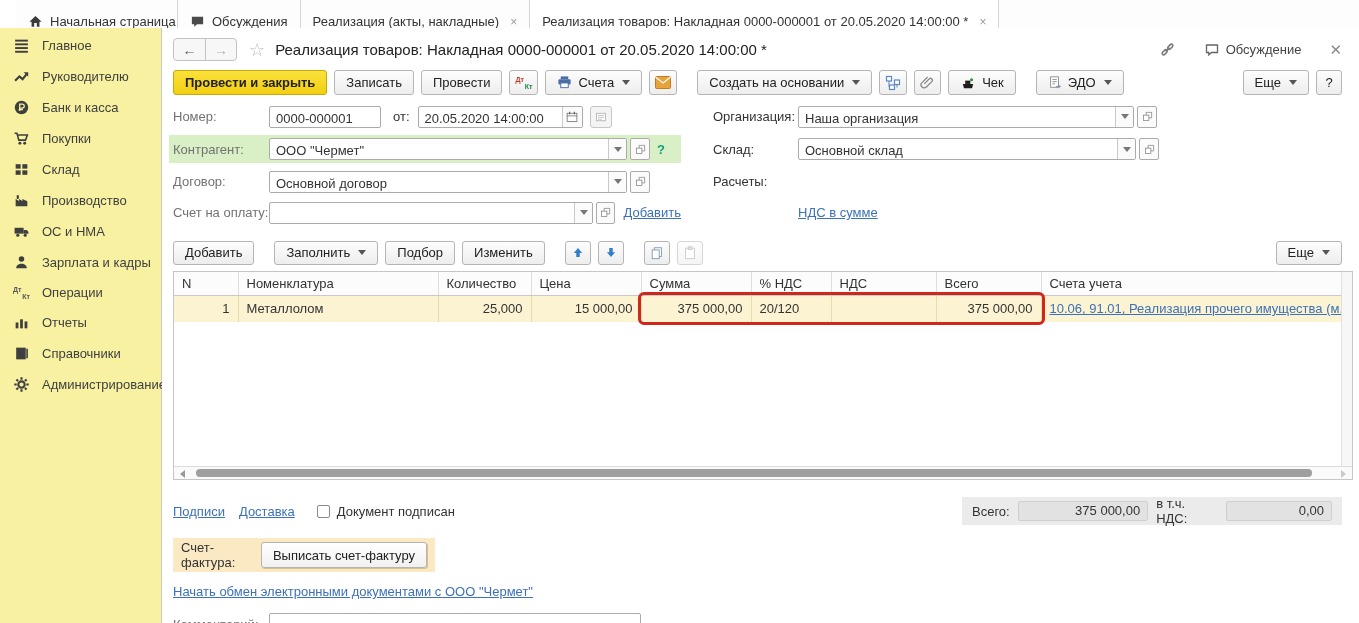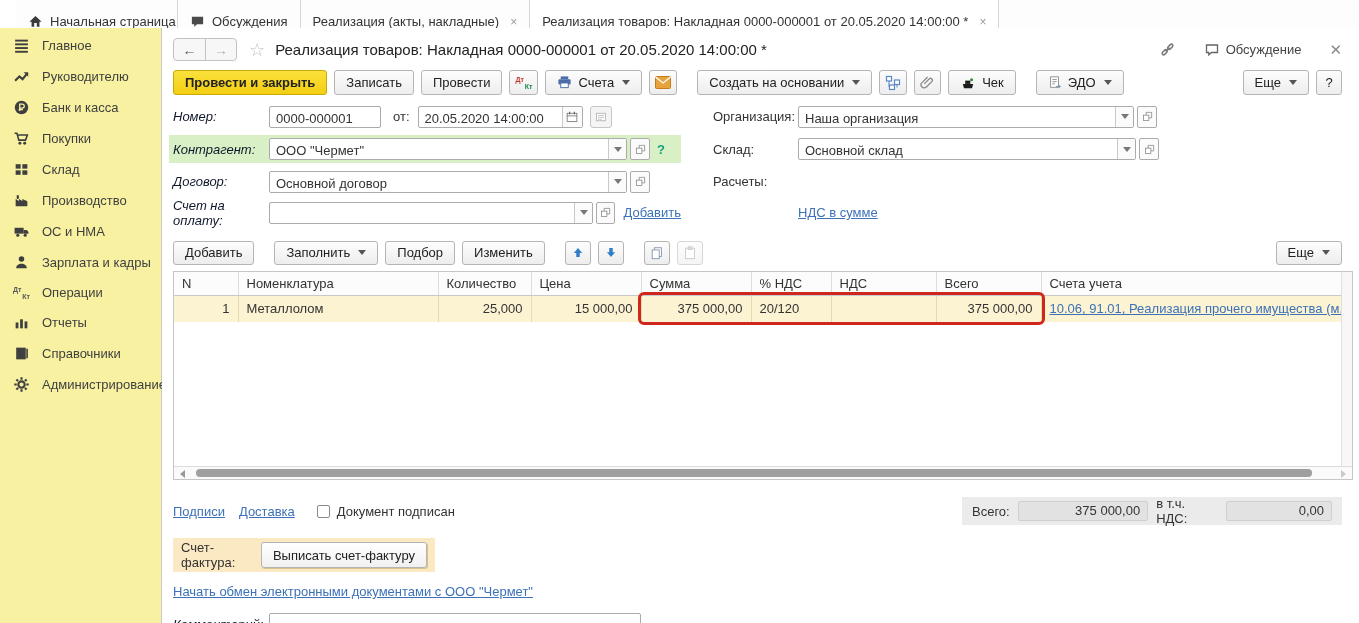--- a/index.html
+++ b/index.html
@@ -46,21 +46,21 @@
   .caret { width:0; height:0; border-left:4px solid transparent; border-right:4px solid transparent; border-top:5px solid #555; margin-left:2px; }
   .spacer { flex:1; }
   .gap { width:6px; }
 
   
   .form { display:flex; margin-top:8px; }
   .fcol-l { width:508px; }
   .fcol-r { flex:1; padding-left:32px; }
   .frow { display:flex; align-items:center; height:25px; margin-bottom:6px; }
   .frow.green { background:#d9efc5; height:28px; padding:0 4px 0 0; margin-left:-4px; padding-left:4px; }
-  .flabel { width:96px; flex:0 0 auto; color:#0f172a;font-style:italic; }
+  .flabel { width:96px; flex:0 0 auto; color:#737373; }
   .flabel-r { width:85px; flex:0 0 auto; color:#333; }
   .field { display:flex; align-items:stretch; height:22px; border:1px solid #ababab; border-radius:2px; background:#fff; }
   .field .val { padding:4px 6px; font-size:13px; white-space:nowrap; overflow:hidden; flex:1; }
   .field .dd { width:18px; border-left:1px solid #c9c9c9; display:flex; align-items:center; justify-content:center; background:#fbfbfb; }
   .field .dd .caret { border-top-color:#777; margin:0; }
   .openbtn { width:20px; height:22px; border:1px solid #ababab; border-radius:2px; margin-left:3px; display:flex; align-items:center; justify-content:center; background:#fbfbfb; }
   .calbtn { width:20px; border-left:1px solid #c9c9c9; display:flex; align-items:center; justify-content:center; background:#fbfbfb; }
   .link { color:#3d71b8; text-decoration:underline; cursor:pointer; white-space:nowrap; }
   .help-q { color:#12a37c; font-weight:bold; margin-left:7px; }
   .minibtn { width:22px; height:22px; border:1px solid #c6c6c6; border-radius:3px; margin-left:7px; display:flex; align-items:center; justify-content:center; background:#f4f4f4; }

